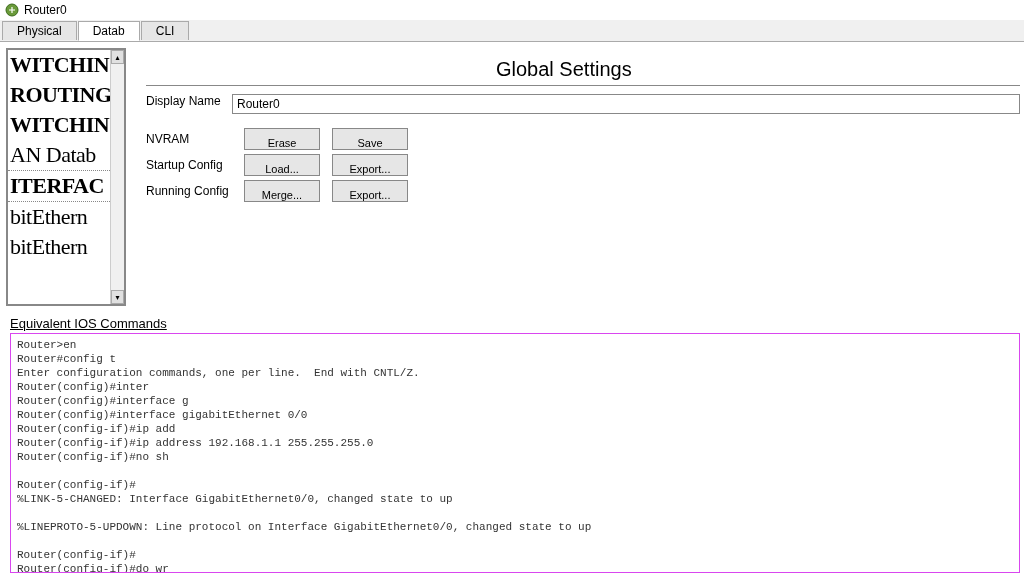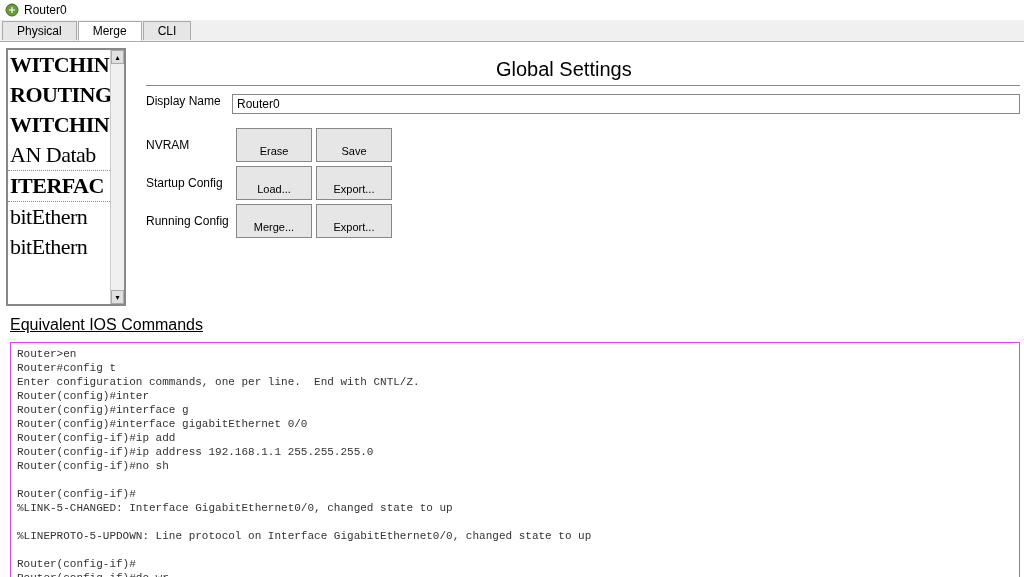--- a/index.html
+++ b/index.html
@@ -129,39 +129,39 @@
     border: 1px solid #888;
     padding: 2px 4px;
     font-size: 12px;
     height: 20px;
   }
   .btn {
     border: 1px solid #888;
     background: #e6e6e6;
     font-size: 11px;
     height: 22px;
-    padding: 16px 8px;
+    padding: 8px 8px;
     cursor: pointer;
     min-width: 60px;
     font-family: Tahoma, Arial, sans-serif;
   }
   .configline {
     display: flex;
     align-items: center;
     margin-bottom: 4px;
-    gap: 4px;
+    gap: 12px;
   }
   .configline .clabel {
     width: 86px;
     font-size: 12px;
   }
   .configline .btn { width: 76px; }
   .cmd-section-label {
-    font-size: 16px;
-    margin: 4px 0 8px 10px;
+    font-size: 13px;
+    margin: 4px 0 2px 10px;
     text-decoration: underline;
   }
   .cmd-box {
     border: 1px solid #d946ef;
     margin: 0 4px 0 10px;
     height: 240px;
     padding: 4px 6px;
     font-family: "Courier New", monospace;
     font-size: 11px;
     line-height: 14px;
@@ -178,21 +178,21 @@
     <svg width="16" height="16" viewBox="0 0 16 16">
       <circle cx="8" cy="8" r="6" fill="#6a9a3a" stroke="#3a6a1a" stroke-width="1"></circle>
       <path d="M5 8 L11 8 M8 5 L8 11" stroke="#fff" stroke-width="1.2"></path>
     </svg>
   </span>
   <span class="titlebar-text">Router0</span>
 </div>
 
 <div class="tabs">
   <div class="tab">Physical</div>
-  <div class="tab active">Merge</div>
+  <div class="tab active">Datab</div>
   <div class="tab">CLI</div>
 </div>
 
 <div class="workarea">
   <div class="sidebar-wrap">
     <div class="sidebar-list">
       <div class="sidebar-item">WITCHIN</div>
       <div class="sidebar-item">ROUTING</div>
       <div class="sidebar-item">WITCHIN</div>
       <div class="sidebar-item normal">AN Datab</div>

